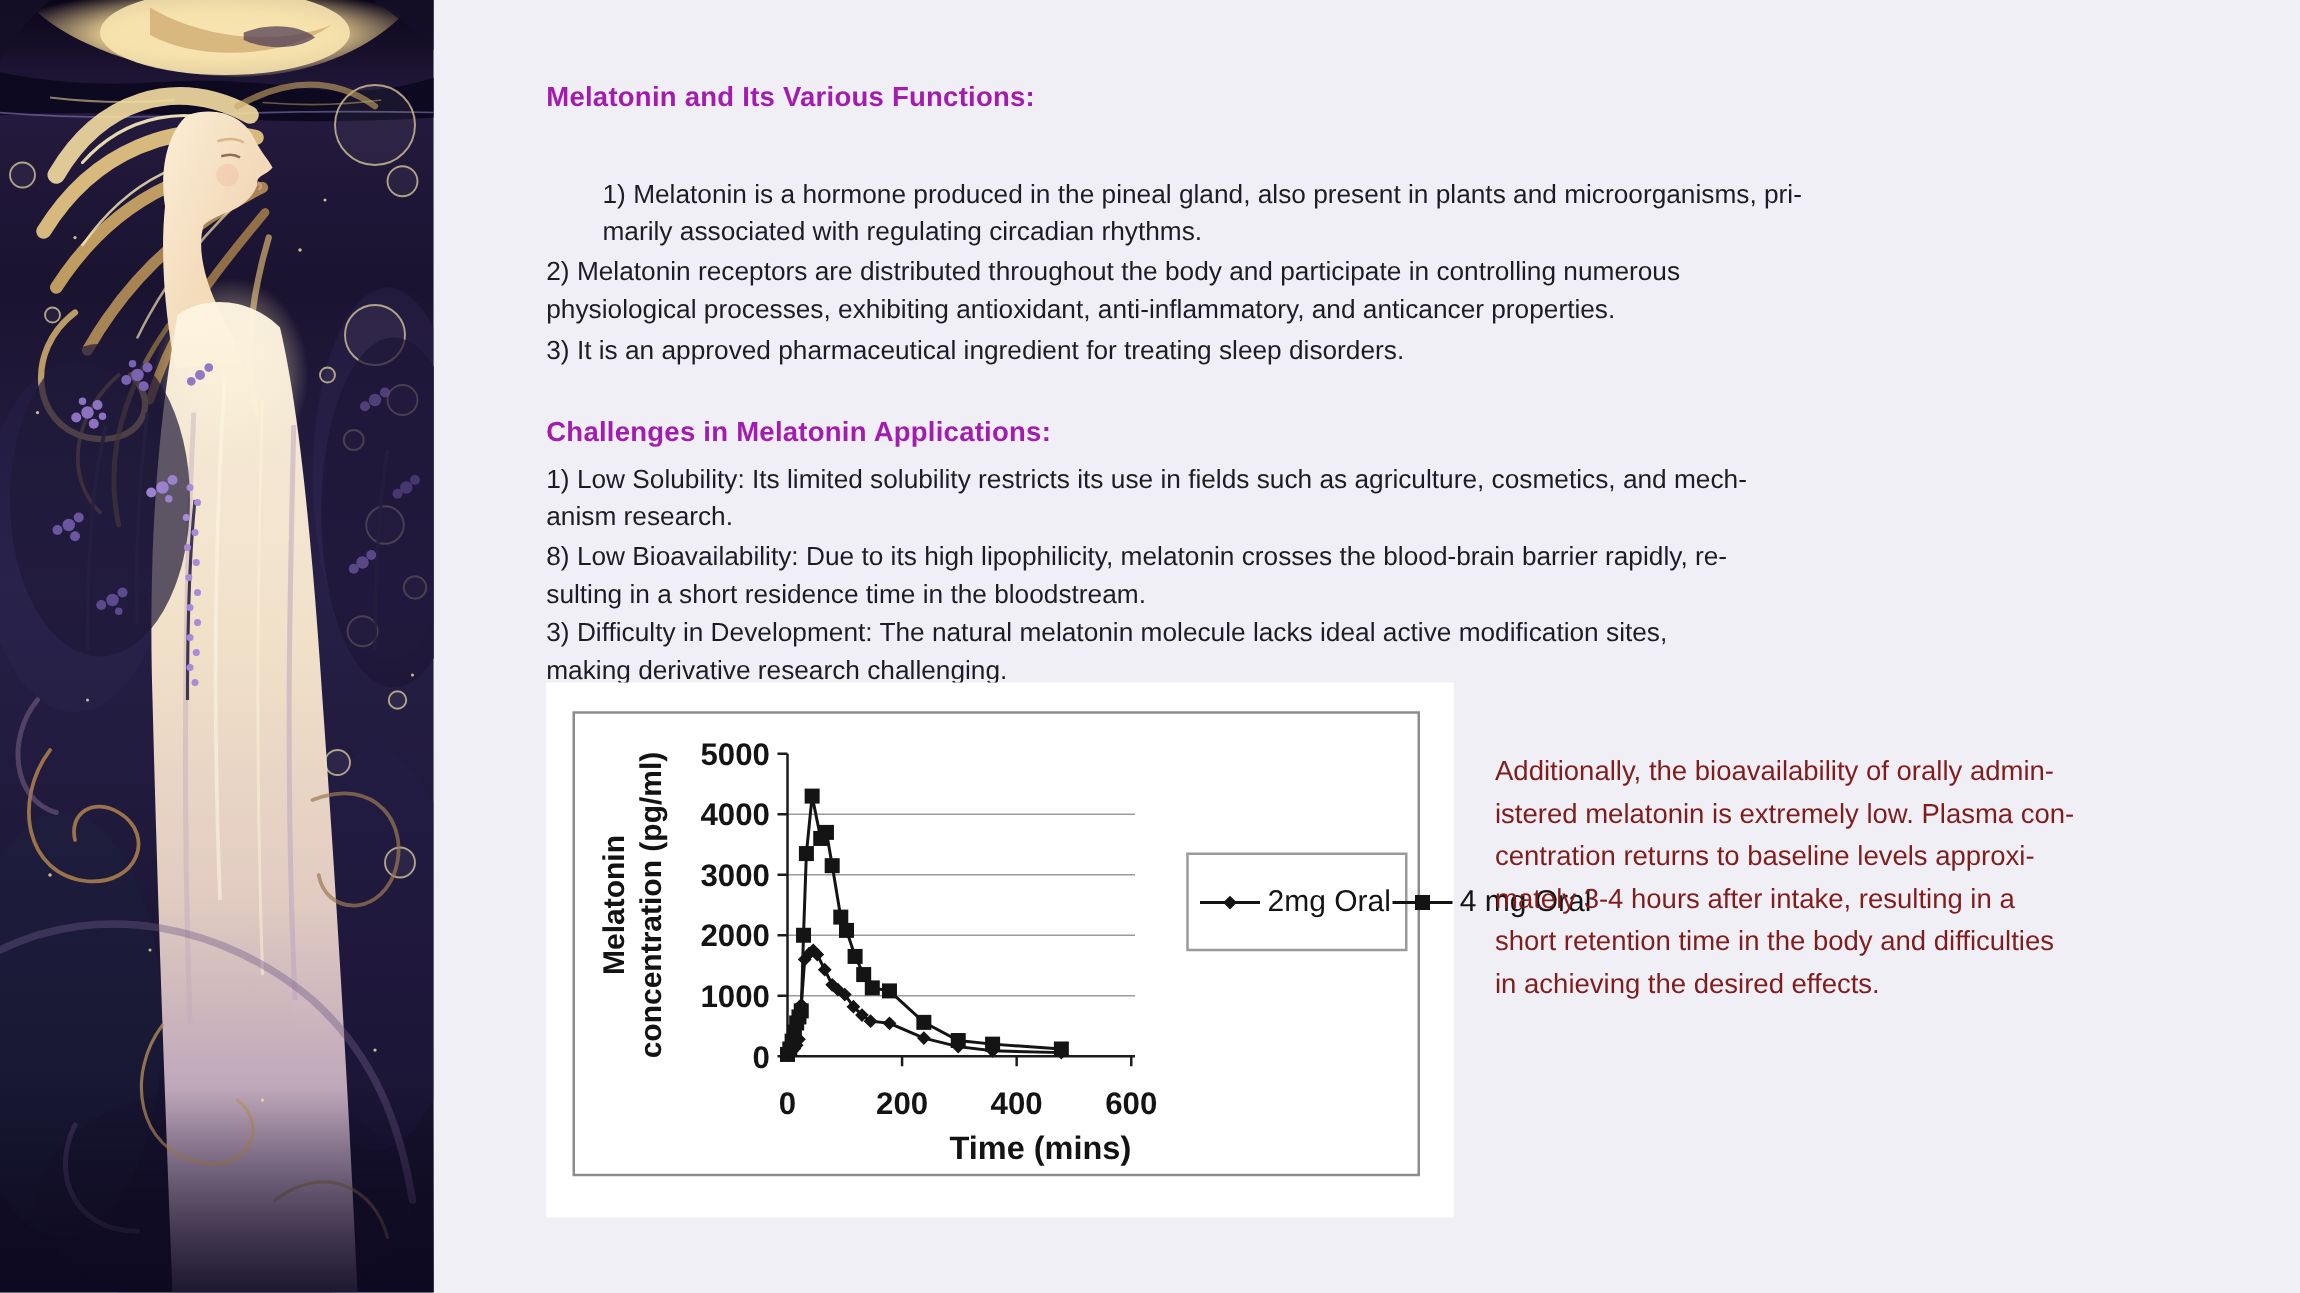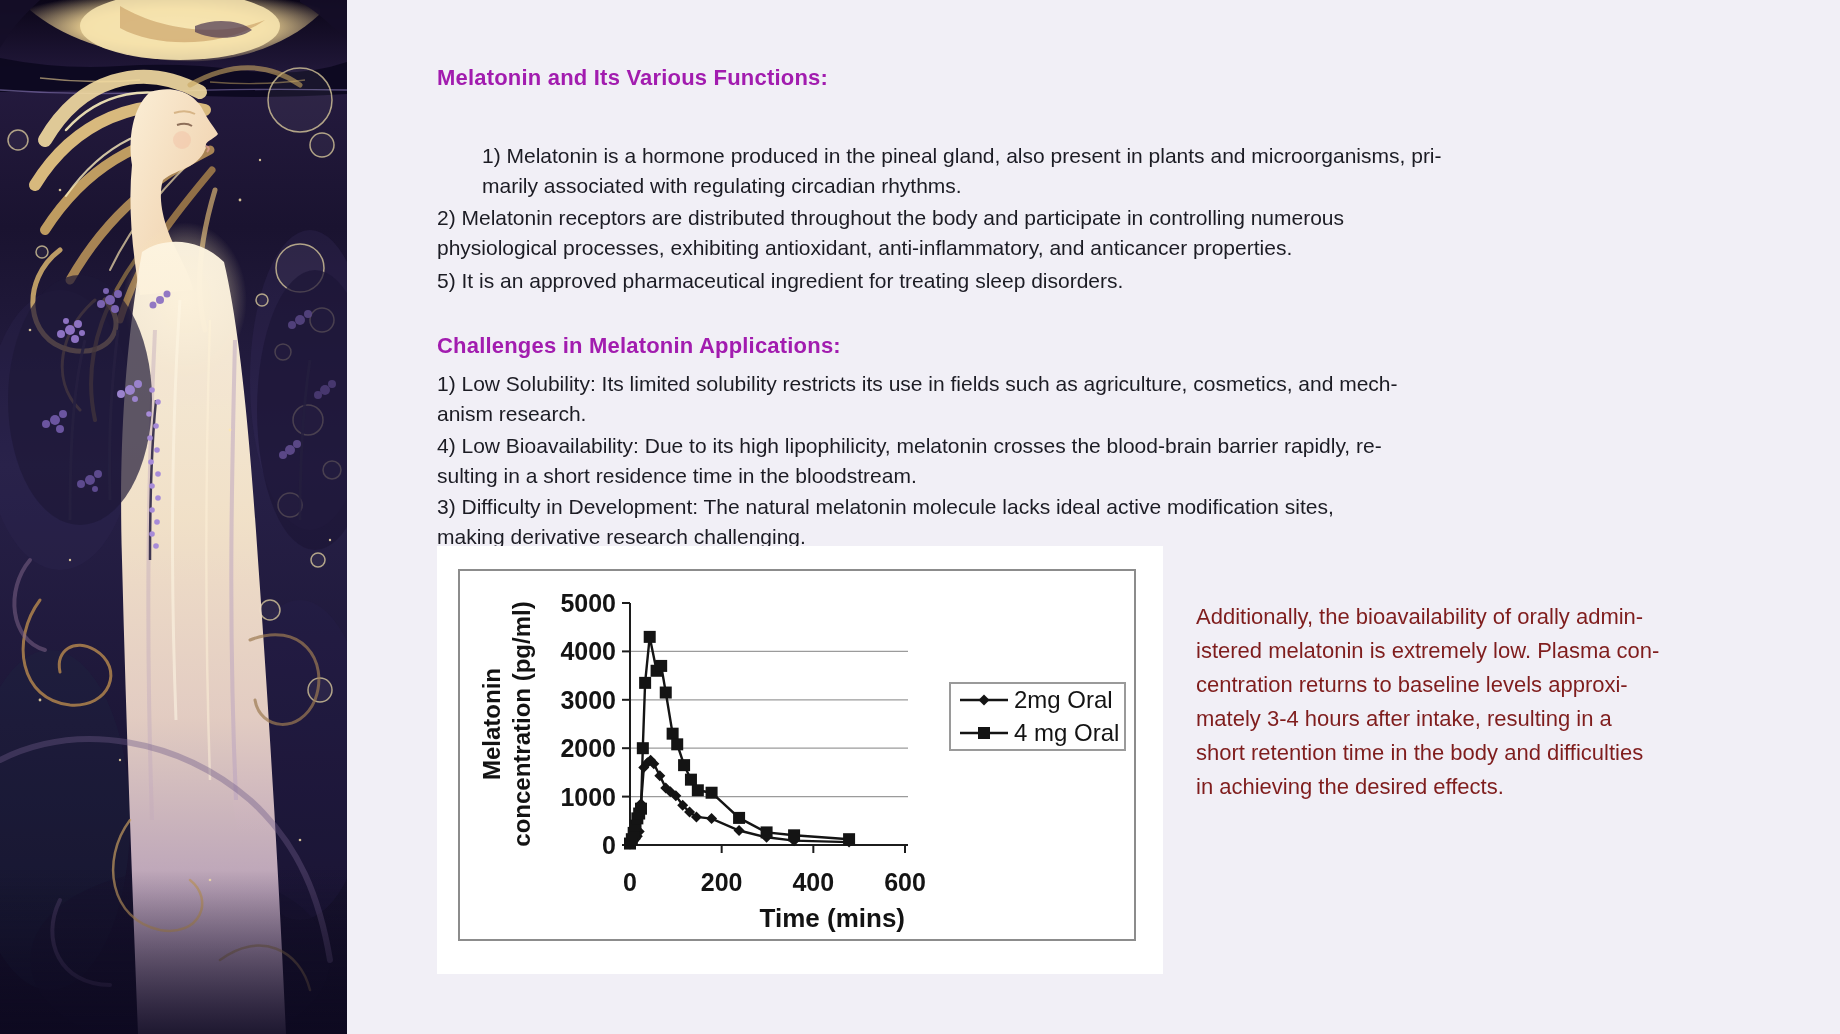--- a/index.html
+++ b/index.html
@@ -27,23 +27,23 @@
   
   .chart-panel{position:absolute;left:437px;top:546px;width:726px;height:428px;background:#ffffff;}
   .chart-frame{position:absolute;left:21px;top:23px;width:678px;height:372px;border:2px solid #8c8c8c;box-sizing:border-box;}
   #chart-svg{position:absolute;left:0;top:0;font-family:"Liberation Sans",sans-serif;}
   .ylabel{
     position:absolute;left:47px;top:153px;transform:translate(-50%,-50%) rotate(-90deg);
     font-weight:700;font-size:24px;line-height:30px;white-space:pre;text-align:center;color:#131313;
   }
   .xlabel{position:absolute;left:170px;top:332px;width:275px;text-align:right;font-weight:700;font-size:26px;color:#131313;}
   .legend{
-    position:absolute;left:489px;top:111px;width:177px;height:69px;
+    position:absolute;left:489px;top:111px;width:177px;height:79px;
     border:2px solid #9a9a9a;box-sizing:border-box;background:#ffffff;
-    display:flex;flex-direction:column;justify-content:space-between;padding:2px 4px 2px 8px;
+    display:flex;justify-content:space-between;padding:2px 4px 2px 8px;
   }
   .legend-row{display:flex;align-items:center;gap:5px;}
   .legend-swatch{flex:0 0 auto;display:block;}
   .legend-label{font-size:24px;color:#141414;white-space:nowrap;}
 </style>
 </head>
 <body>
 
 <div class="artwork">
   <svg width="347" height="1034" viewBox="0 0 347 1034">
@@ -275,27 +275,27 @@
     <rect x="0" y="870" width="347" height="164" fill="url(#fadeBottom)"></rect>
   </svg>
 </div>
 
 <h1 class="h-main" id="heading-functions">Melatonin and Its Various Functions:</h1>
 
 <p class="para" id="func-item-0">1) Melatonin is a hormone produced in the pineal gland, also present in plants and microorganisms, pri-
 marily associated with regulating circadian rhythms.</p>
 <p class="para" id="func-item-1">2) Melatonin receptors are distributed throughout the body and participate in controlling numerous
 physiological processes, exhibiting antioxidant, anti-inflammatory, and anticancer properties.</p>
-<p class="para" id="func-item-2">5) It is an approved pharmaceutical ingredient for treating sleep disorders.</p>
+<p class="para" id="func-item-2">3) It is an approved pharmaceutical ingredient for treating sleep disorders.</p>
 
 <h1 class="h-main" id="heading-challenges">Challenges in Melatonin Applications:</h1>
 
 <p class="para" id="chal-item-0">1) Low Solubility: Its limited solubility restricts its use in fields such as agriculture, cosmetics, and mech-
 anism research.</p>
-<p class="para" id="chal-item-1">4) Low Bioavailability: Due to its high lipophilicity, melatonin crosses the blood-brain barrier rapidly, re-
+<p class="para" id="chal-item-1">8) Low Bioavailability: Due to its high lipophilicity, melatonin crosses the blood-brain barrier rapidly, re-
 sulting in a short residence time in the bloodstream.</p>
 <p class="para" id="chal-item-2">3) Difficulty in Development: The natural melatonin molecule lacks ideal active modification sites,
 making derivative research challenging.</p>
 
 <div class="chart-panel">
   <div class="chart-frame">
     <svg id="chart-svg" width="678" height="372" viewBox="0 0 678 372">
         <line x1="170" y1="225.6" x2="448" y2="225.6" stroke="#9b9b9b" stroke-width="1.2"></line>
         <line x1="170" y1="177.2" x2="448" y2="177.2" stroke="#9b9b9b" stroke-width="1.2"></line>
         <line x1="170" y1="128.8" x2="448" y2="128.8" stroke="#9b9b9b" stroke-width="1.2"></line>

